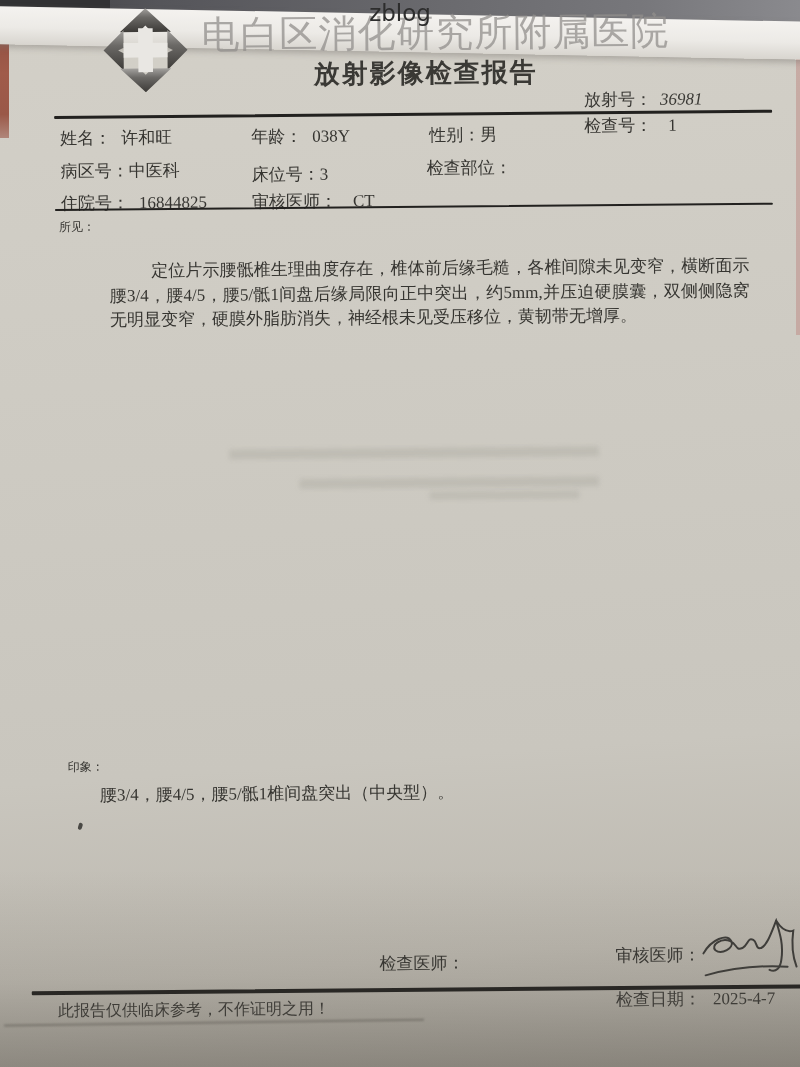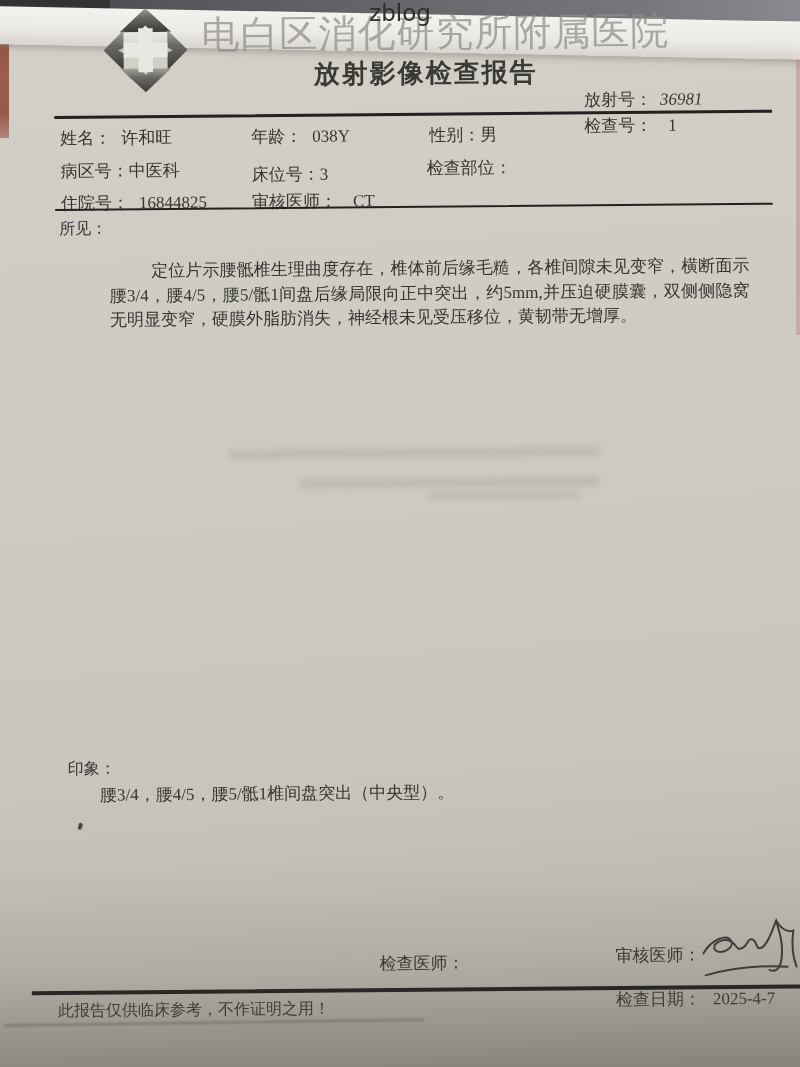--- a/index.html
+++ b/index.html
@@ -57,21 +57,21 @@
     position:absolute;left:588px;top:90px;font-size:17px;white-space:nowrap;color:#3a3935;
   }
   .radiology-no .val{margin-left:8px;font-style:italic;}
   .hline{position:absolute;background:#22211f;border-radius:1px;}
   .hl1{left:58px;top:113px;width:718px;height:3px;}
   .hl2{left:58px;top:206px;width:718px;height:2px;}
   .hl3{left:28px;top:988px;width:772px;height:4px;}
   .info-cell{position:absolute;font-size:17px;white-space:nowrap;color:#363531;}
   .info-cell .val{margin-left:10px;text-align:right;}
   .gapL .val{margin-left:16px;}
-  .section-label{position:absolute;font-size:16px;color:#363531;}
+  .section-label{position:absolute;font-size:12px;color:#363531;}
   .findings-text{
     position:absolute;left:112px;top:257px;width:640px;
     font-size:17px;line-height:24.5px;text-indent:2.45em;color:#363531;
     text-align:justify;
   }
   .impression-text{
     position:absolute;left:98px;top:781px;font-size:17px;color:#363531;white-space:nowrap;
   }
   .pen-dot{
     position:absolute;left:76px;top:820px;width:4px;height:7px;

